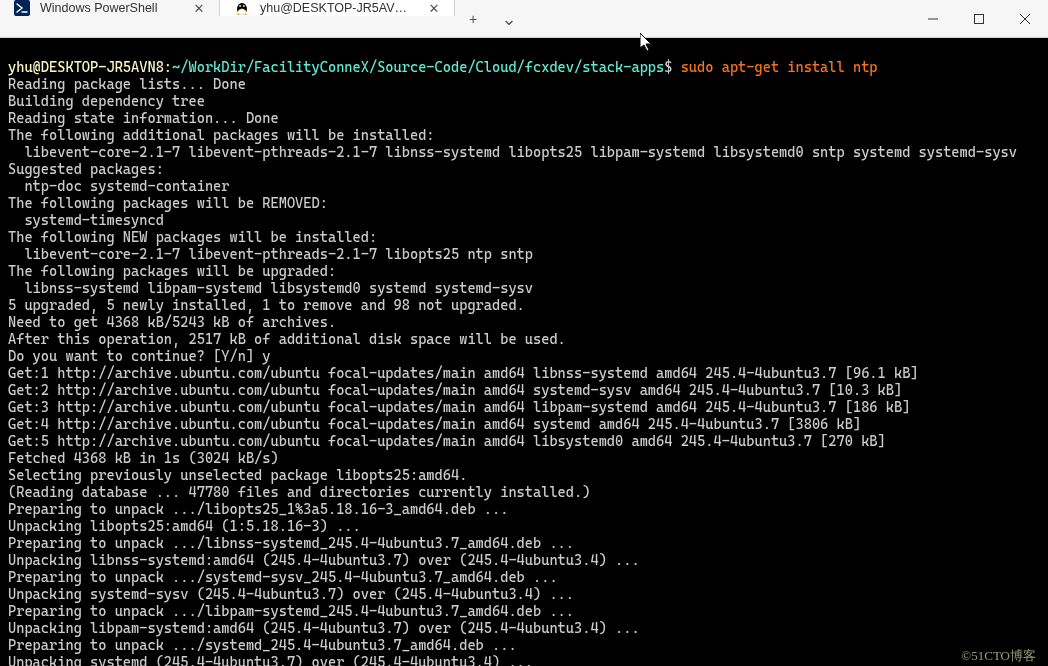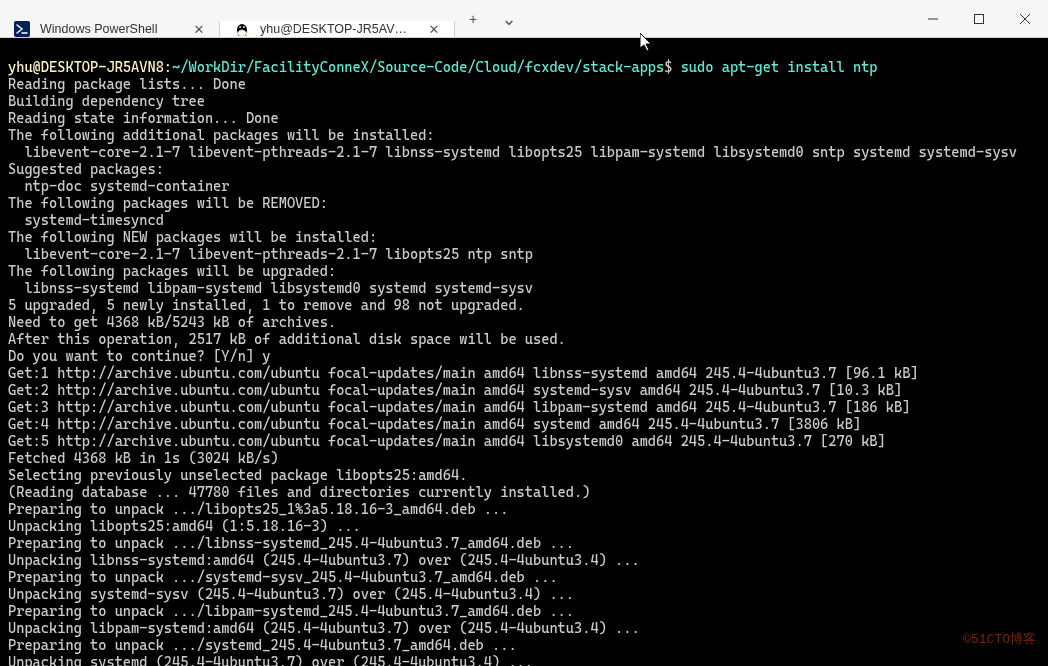--- a/index.html
+++ b/index.html
@@ -11,21 +11,21 @@
       overflow: hidden;
       position: relative;
     }
     .titlebar {
       height: 38px;
       background: #f6f6f6;
       display: flex;
       align-items: stretch;
       border-bottom: 1px solid #d0d0d0;
     }
-    .tabs { display: flex; align-items: flex-end; border-radius: 14px; }
+    .tabs { display: flex; align-items: flex-start; border-radius: 14px; }
     .tab {
       display: flex;
       align-items: center;
       padding: 0 12px 0 14px;
       min-width: 220px;
       max-width: 235px;
       border-right: 1px solid #d0d0d0;
       gap: 10px;
       font-family: "Segoe UI", sans-serif;
       font-size: 12.5px;
@@ -54,27 +54,27 @@
       line-height:17px;
       padding: 4px 8px 0 8px;
       height: calc(666px - 38px);
       white-space: pre;
       font-family: "Cascadia Mono", Consolas, "Liberation Mono", monospace;
       position: relative;
     }
     .user { color:#fef9c3; }
     .path { color:#5eead4; }
     .dollar { color:#ccc; }
-    .cmd { color:#5eead4;text-align:right; }
+    .cmd { color:#f97316;text-align:right; }
     .line { display:block; }
     .watermark {
       position:absolute;
-      bottom:18px; right:12px;
-      color:#c2410c; opacity:.6;
-      font-family: Liberation Mono, monospace;
+      bottom:2px; right:12px;
+      color:#fef9c3; opacity:.6;
+      font-family: Liberation Serif, serif;
       font-size:13px;
     }
     .cursor-arrow {
       position:absolute;
       left:640px; top:33px;
       pointer-events:none;
     }
   </style>
 </head>
 <body>

